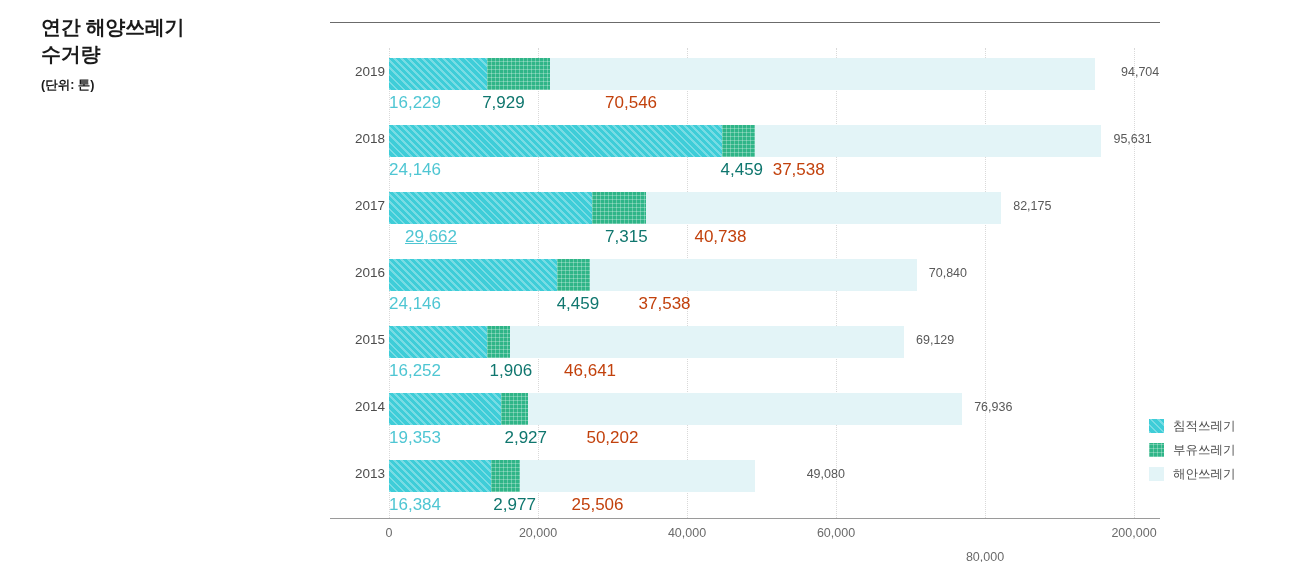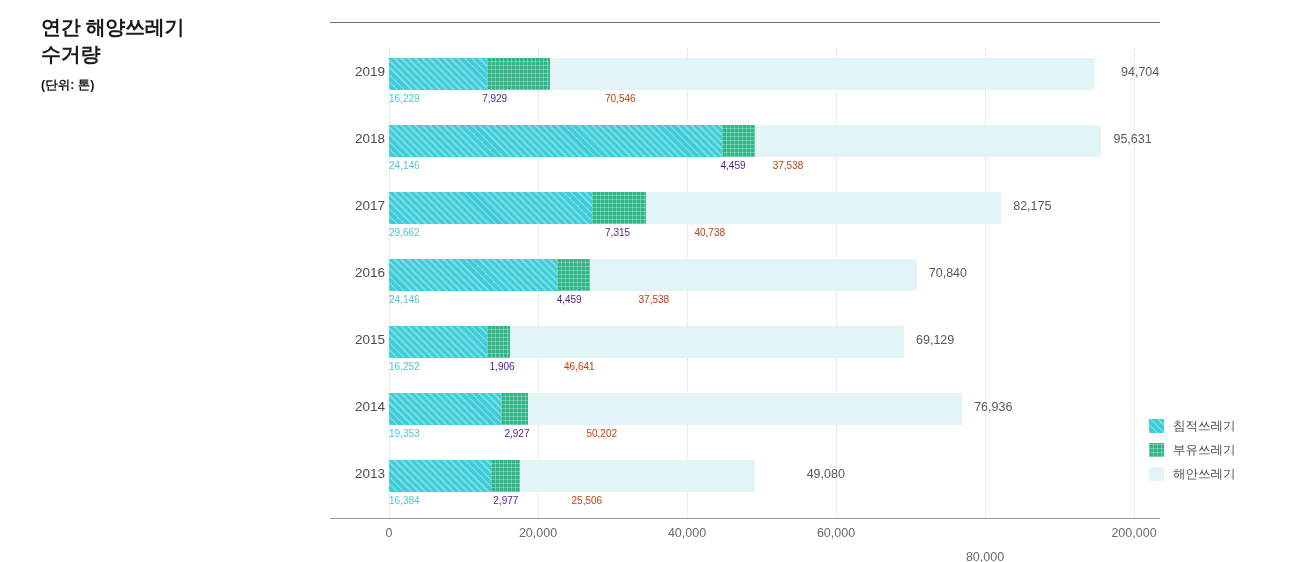--- a/index.html
+++ b/index.html
@@ -73,24 +73,24 @@
   }
   .seg-coastal { background-color:#e3f4f7; }
 
   .total-label {
     position:absolute; top:17px;
     font-size:12.5px; color:#595959; white-space:nowrap;
   }
 
   .vals { position:absolute; left:59px; top:45px; height:20px; width:760px; }
   .val {
-    position:absolute; top:0; font-size:10px; white-space:nowrap;
+    position:absolute; top:0; font-size:17px; white-space:nowrap;
   }
   .val-sediment { color:#4fc6d3; }
-  .val-floating { color:#4c1d95; }
+  .val-floating { color:#0f766e; }
   .val-coastal  { color:#c2410c; }
 
   
   #xaxis { position:absolute; left:0; top:504px; width:830px; height:24px; }
   .xtick {
     position:absolute; top:0; font-size:12.5px; color:#6b6b6b;
     transform:translateX(-50%); white-space:nowrap;
   }
 
   
@@ -153,21 +153,21 @@
       </div>
       <div class="row" style="top: 134px;">
         <div class="row-year">2017</div>
         <div class="bar">
           <div class="seg seg-sediment" style="left: 0px; width: 202.64px;"></div>
           <div class="seg seg-floating" style="left: 202.64px; width: 54.4967px;"></div>
           <div class="seg seg-coastal" style="left: 257.137px; width: 355.067px;"></div>
         </div>
         <div class="total-label" style="left: 683.204px;">82,175</div>
         <div class="vals">
-          <div class="val val-sediment" style="left: 0px;">29,662</div>
+          <div class="val val-sediment" style="left: 16px; text-decoration: underline;">29,662</div>
           <div class="val val-floating" style="left: 216.05px;">7,315</div>
           <div class="val val-coastal" style="left: 305.45px;">40,738</div>
         </div>
       </div>
       <div class="row" style="top: 201px;">
         <div class="row-year">2016</div>
         <div class="bar">
           <div class="seg seg-sediment" style="left: 0px; width: 167.625px;"></div>
           <div class="seg seg-floating" style="left: 167.625px; width: 33.2195px;"></div>
           <div class="seg seg-coastal" style="left: 200.845px; width: 326.913px;"></div>

